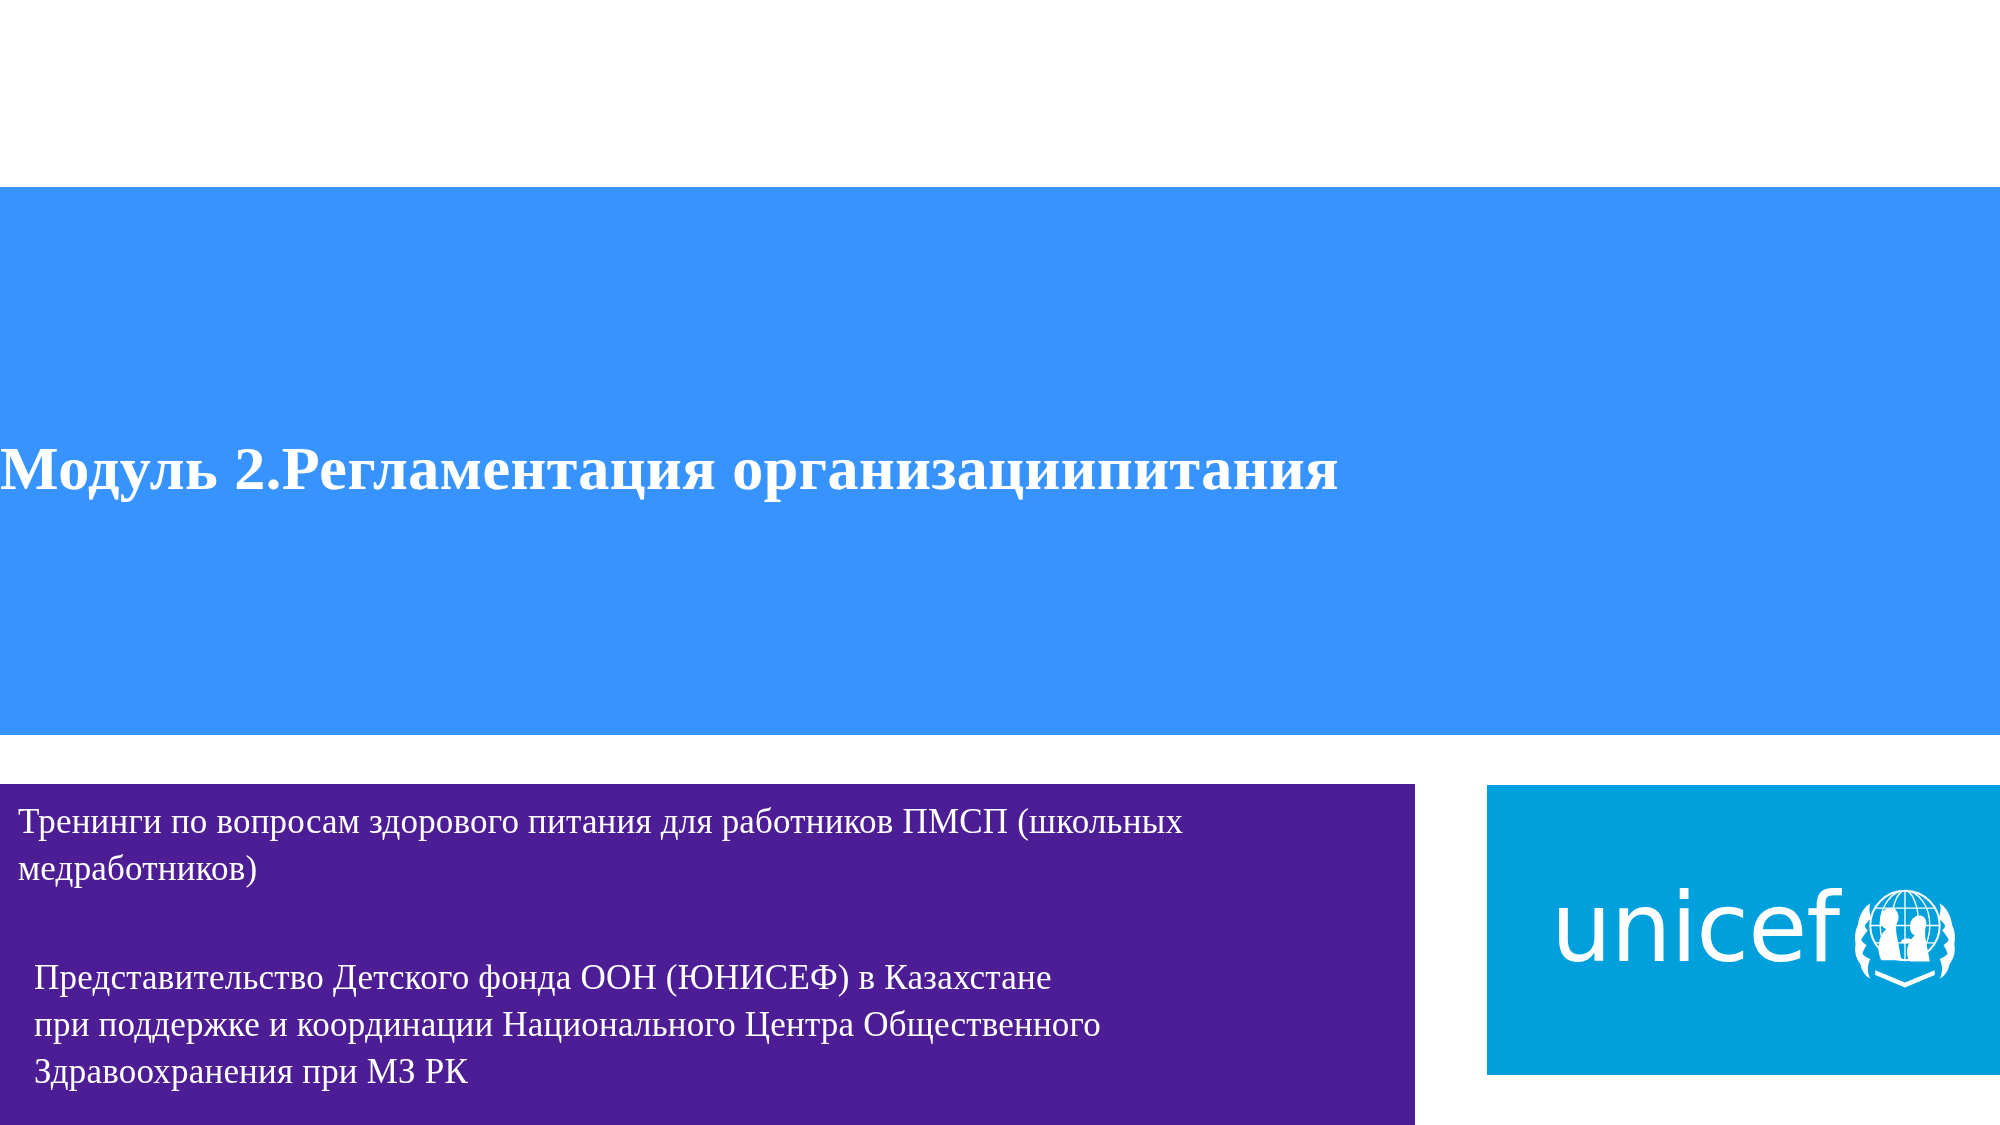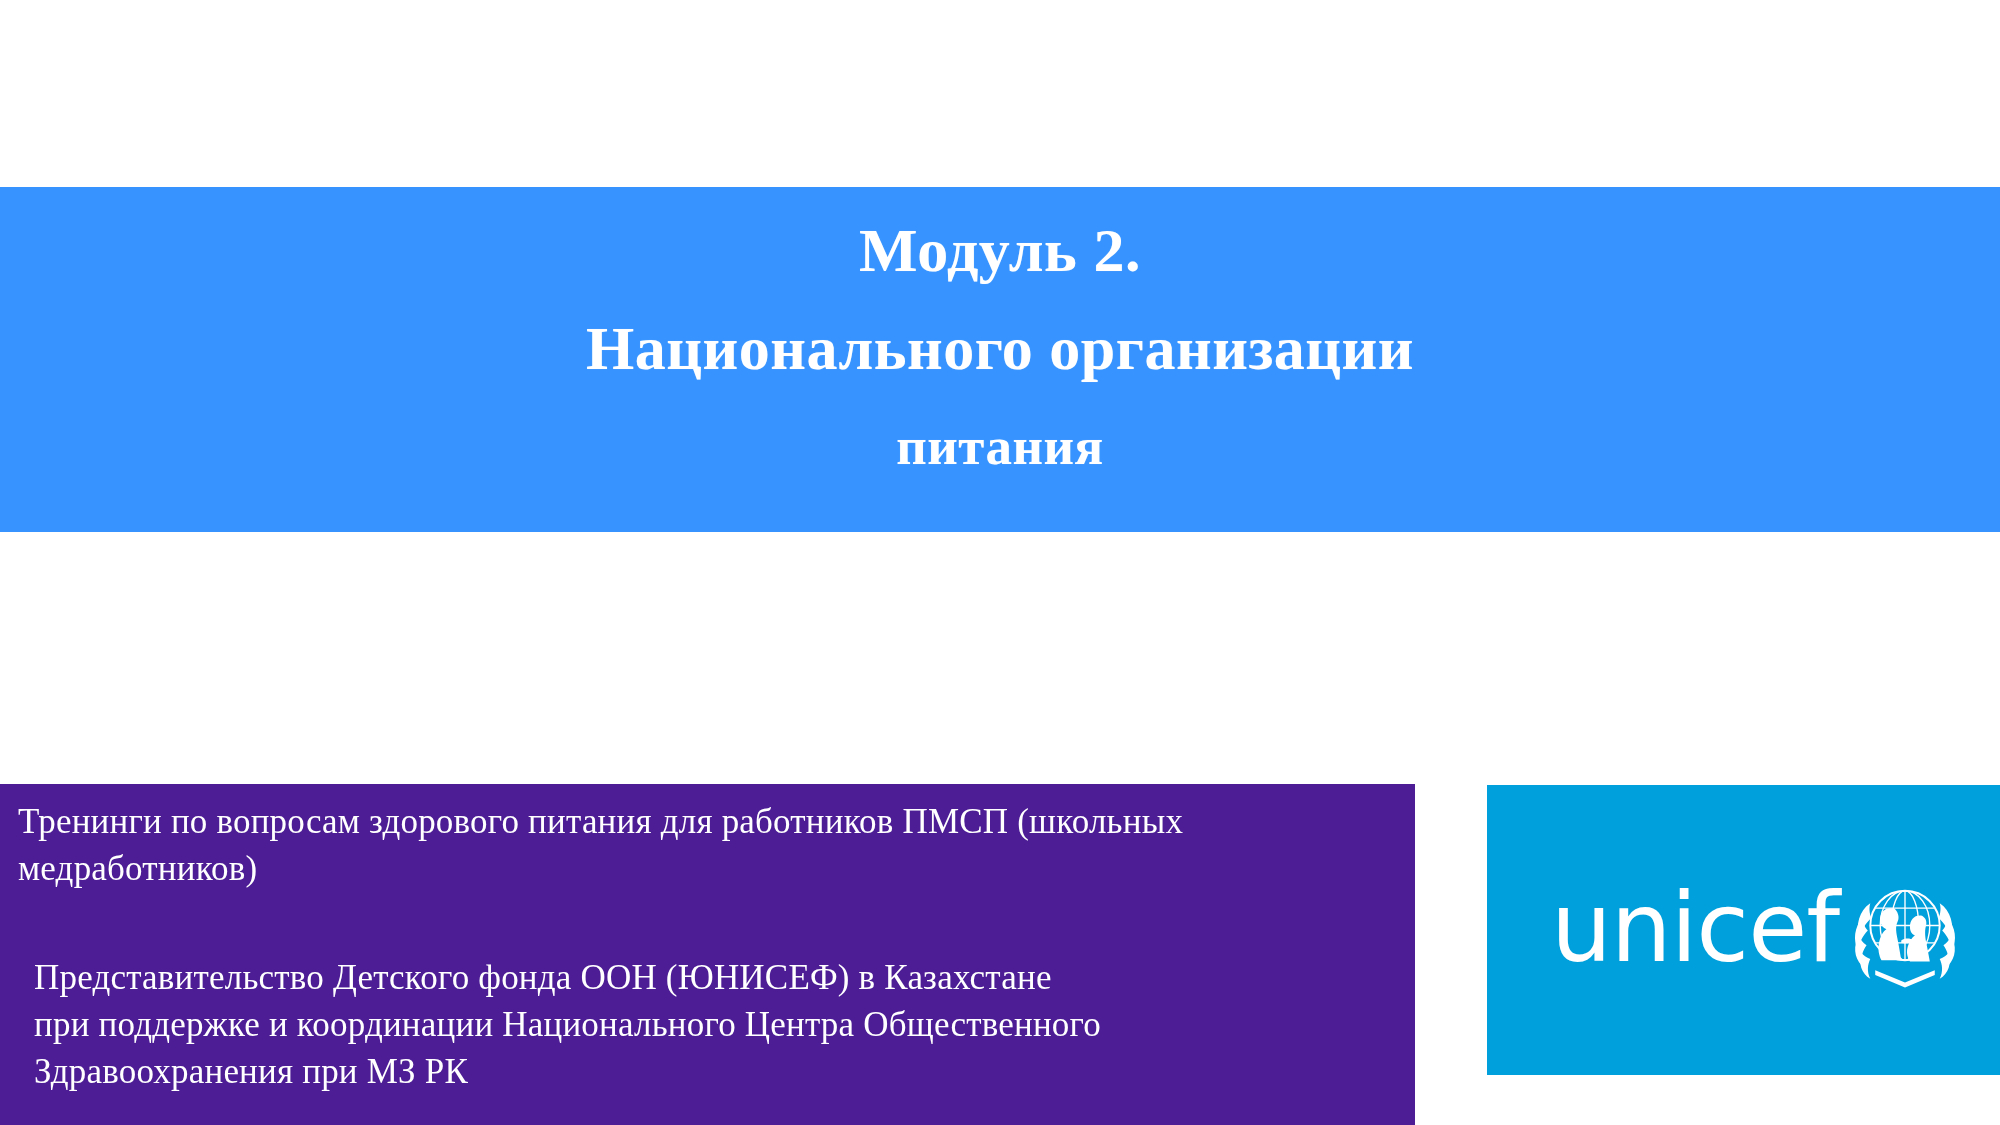--- a/index.html
+++ b/index.html
@@ -21,45 +21,45 @@
     inset: 0;
     background: #ffffff;
   }
 
   
   .title-banner {
     position: absolute;
     left: 0;
     top: 187px;
     width: 2000px;
-    height: 345px;
+    height: 548px;
     background: #3693ff;
     display: flex;
-    flex-direction: column;
+    flex-direction: row;
     align-items: center;
     justify-content: flex-start;
     box-sizing: border-box;
     padding-top: 14px;
   }
 
   .title-line {
     color: #ffffff;
     font-weight: bold;
     font-size: 62px;
     line-height: 98px;
     text-align: center;
     white-space: nowrap;
     letter-spacing: 0.5px;
     text-shadow: 0 0 1px rgba(255,255,255,0.35);
   }
 
   .title-line.l1 { font-size: 62px; }
   .title-line.l2 { font-size: 62px; }
   .title-line.l3 { font-size: 62px; }
-  .title-line.l4 { font-size: 53px; }
+  .title-line.l4 { font-size: 62px; }
 
   
   .body-box {
     position: absolute;
     left: 0;
     top: 784px;
     width: 1415px;
     height: 361px;
     background: #4c1d95;
     box-sizing: border-box;
@@ -112,21 +112,21 @@
     display: block;
   }
 </style>
 </head>
 <body>
 
 <div class="slide">
 
   <div class="title-banner">
     <div class="title-line l1">Модуль 2.</div>
-    <div class="title-line l3">Национального организации</div>
+    <div class="title-line l3">Регламентация организации</div>
     <div class="title-line l4">питания</div>
   </div>
 
   <div class="body-box">
     <p class="body-para p1">Тренинги по вопросам здорового питания для работников ПМСП (школьных
  медработников)</p>
     <div class="body-spacer"></div>
     <p class="body-para p2">Представительство Детского фонда ООН (ЮНИСЕФ) в Казахстане
 при поддержке и координации Национального Центра Общественного
  Здравоохранения при МЗ РК</p>

